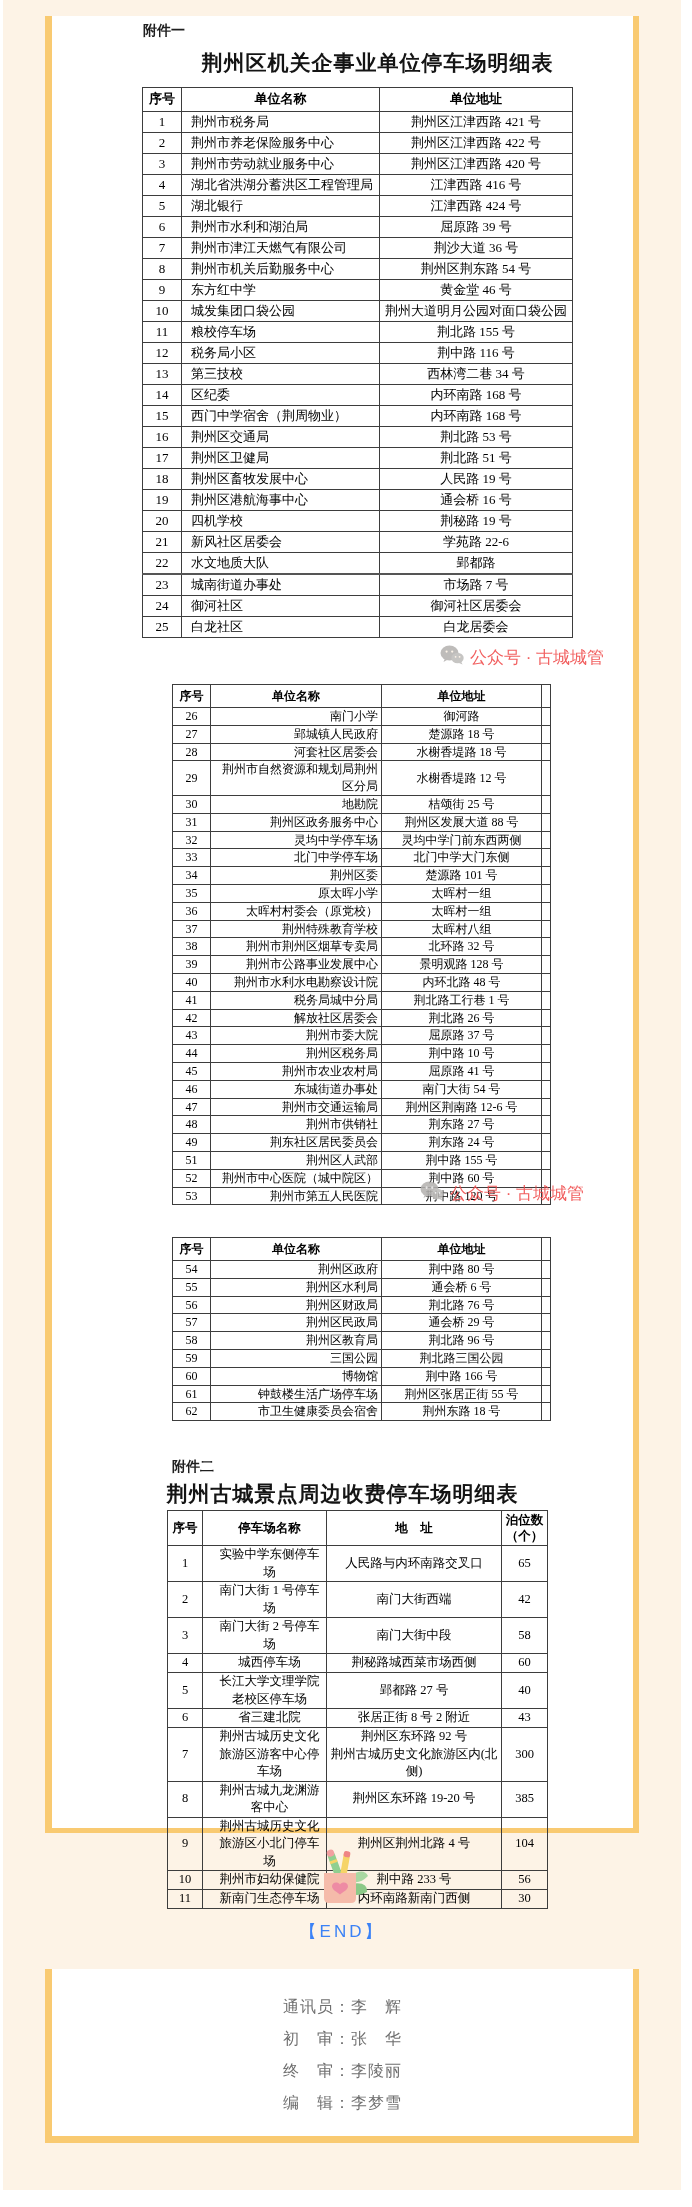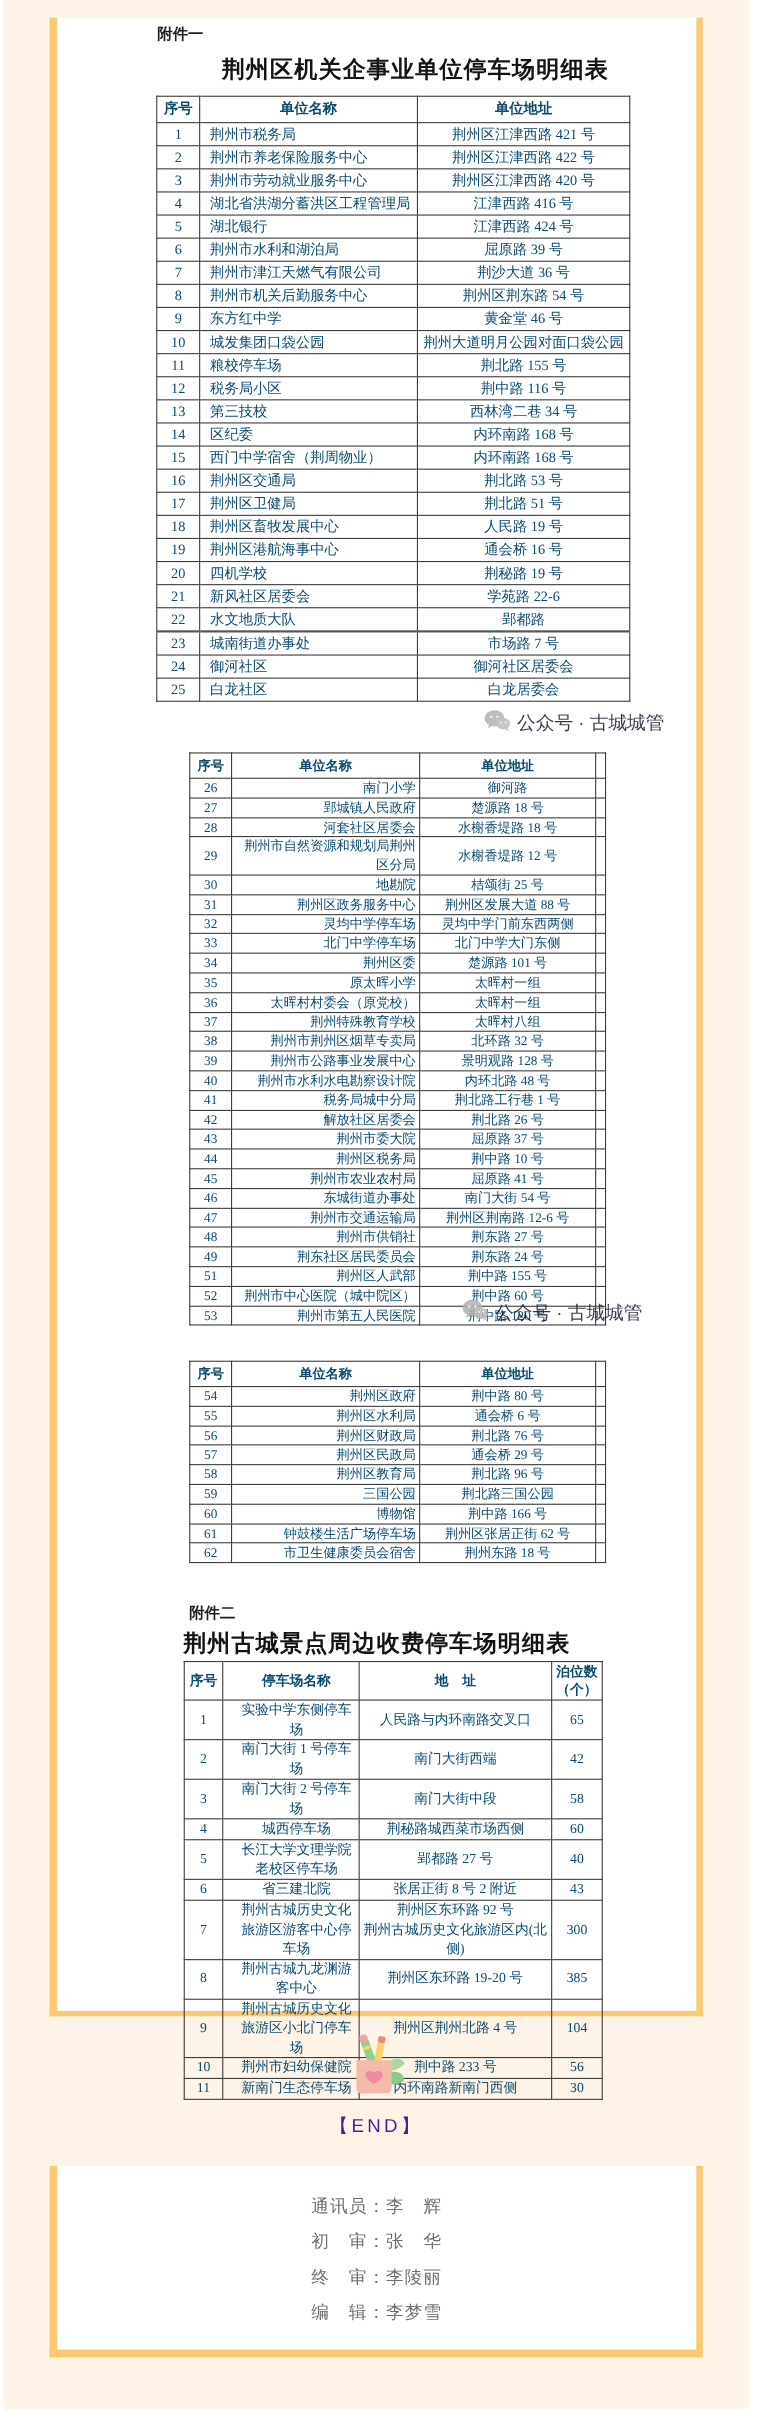--- a/index.html
+++ b/index.html
@@ -14,21 +14,21 @@
         border-left:7px solid #f9ca71;border-right:6px solid #f9ca71;}
   .card1{top:16px;height:1812px;border-bottom:5px solid #f9ca71;}
   .card2{top:1969px;height:167px;border-bottom:7px solid #f9ca71;}
 
   .att-label{position:absolute;font-family:"Liberation Sans","DejaVu Sans",sans-serif;
              font-weight:bold;font-size:14px;color:#1f1f1f;}
   .doc-title{position:absolute;left:0;width:100%;text-align:center;
              font-weight:bold;font-size:21px;letter-spacing:1px;color:#141414;}
 
   table{border-collapse:collapse;table-layout:fixed;position:absolute;
-        color:#0c4a6e;}
+        color:#000000;}
   th,td{border:1px solid #3d3d3d;padding:0 3px;overflow:hidden;line-height:1.4;}
   th{font-weight:bold;text-align:center;white-space:pre-line;}
   td{text-align:center;}
 
   .t1{left:90px;top:71px;width:409px;font-size:13px;}
   .t1 th{height:23px;}
   .t1 td{height:20px;}
   .t1 th:nth-child(1),.t1 td:nth-child(1){width:32px;}
   .t1 th:nth-child(2),.t1 td:nth-child(2){width:191px;}
   .t1 th:nth-child(3),.t1 td:nth-child(3){width:186px;}
@@ -50,28 +50,28 @@
   .t4 td{height:18px;white-space:pre-line;}
   .t4 th:nth-child(1),.t4 td:nth-child(1){width:28px;}
   .t4 th:nth-child(2),.t4 td:nth-child(2){width:107px;padding-left:13px;}
   .t4 th:nth-child(3),.t4 td:nth-child(3){width:168px;}
   .t4 th:nth-child(4),.t4 td:nth-child(4){width:39px;}
 
   tr.thick-top td{border-top:2px solid #555;text-align:center;}
 
   .watermark{position:absolute;display:flex;align-items:center;gap:6px;
              font-family:"Liberation Sans","DejaVu Sans",sans-serif;
-             font-size:17px;color:#0f172a;opacity:.85;z-index:6;pointer-events:none;
+             font-size:17px;color:#ef4444;opacity:.85;z-index:6;pointer-events:none;
              white-space:nowrap;}
   .wm1{top:629px;left:388px;}
   .wm2{top:1165px;left:368px;}
 
   .end-section{position:absolute;top:1846px;left:45px;width:594px;text-align:center;}
   .end-text{margin-top:8px;font-family:"Liberation Sans","DejaVu Sans",sans-serif;
-            font-size:17px;color:#4c1d95;letter-spacing:3px;}
+            font-size:17px;color:#3b82f6;letter-spacing:3px;}
 
   .credits{padding-top:22px;text-align:center;}
   .credits-inner{display:inline-block;text-align:left;
                  font-size:16px;line-height:32px;color:#6f6f6f;letter-spacing:1px;}
 </style>
 </head>
 <body>
 
 <div class="cream-panel"></div>
 
@@ -473,21 +473,21 @@
         </tr>
         <tr>
           <td>60</td>
           <td>博物馆</td>
           <td>荆中路 166 号</td>
           <td></td>
         </tr>
         <tr>
           <td>61</td>
           <td>钟鼓楼生活广场停车场</td>
-          <td>荆州区张居正街 62 号</td>
+          <td>荆州区张居正街 55 号</td>
           <td></td>
         </tr>
         <tr>
           <td>62</td>
           <td>市卫生健康委员会宿舍</td>
           <td>荆州东路 18 号</td>
           <td></td>
         </tr>
       </tbody>
     </table>

